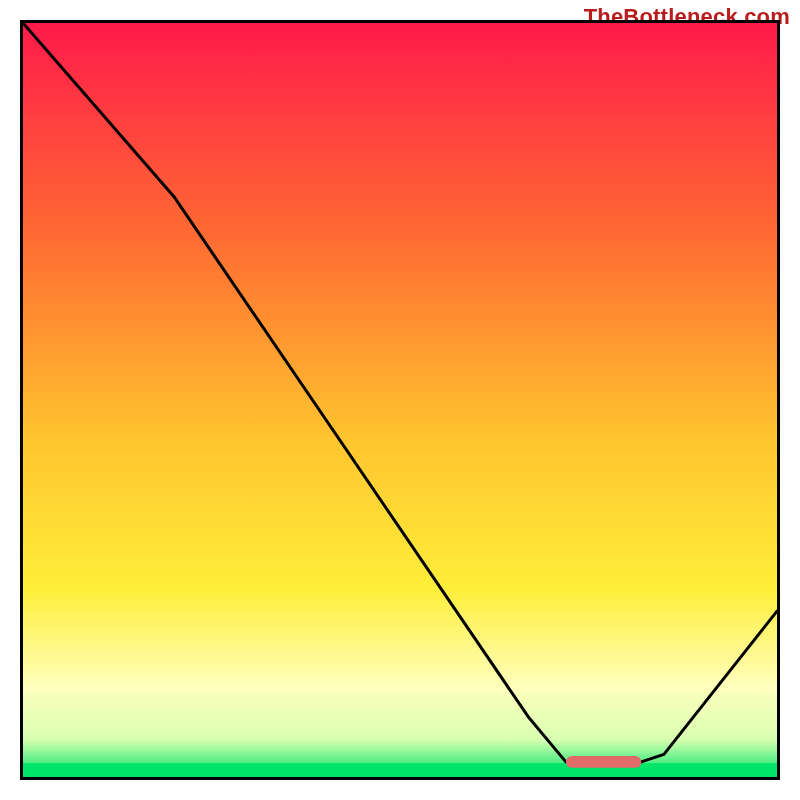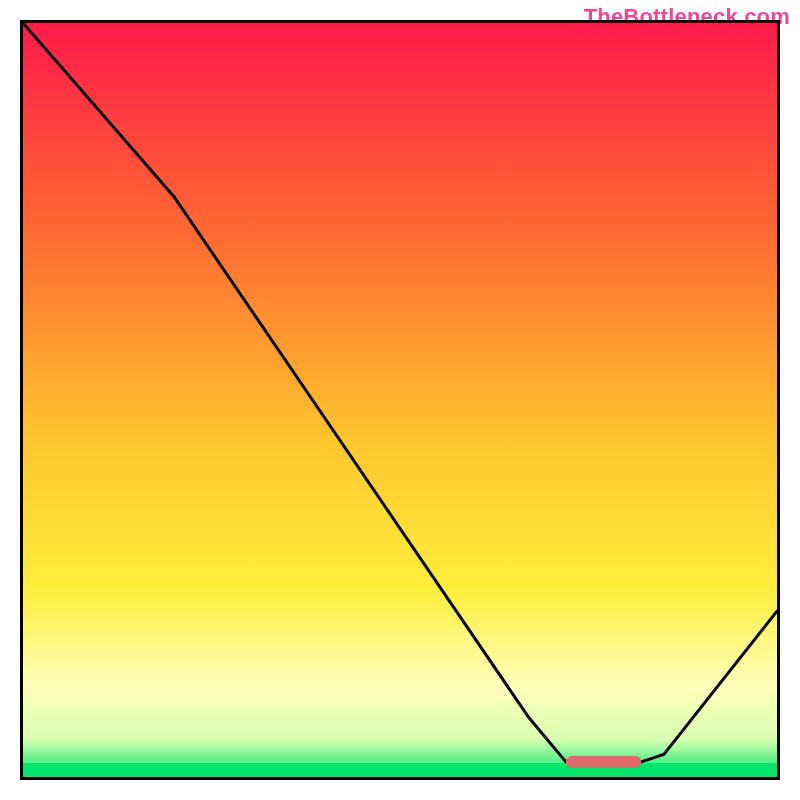--- a/index.html
+++ b/index.html
@@ -9,21 +9,21 @@
     width: 800px;
     height: 800px;
   }
   .watermark {
     position: absolute;
     top: 4px;
     right: 10px;
     font-family: Arial, Helvetica, sans-serif;
     font-size: 22px;
     font-weight: 600;
-    color: #ec4899;
+    color: #b91c1c;
     letter-spacing: 0.2px;
   }
   .plot-frame {
     position: absolute;
     left: 20px;
     top: 20px;
     width: 760px;
     height: 760px;
     border: 3px solid #000;
   }

